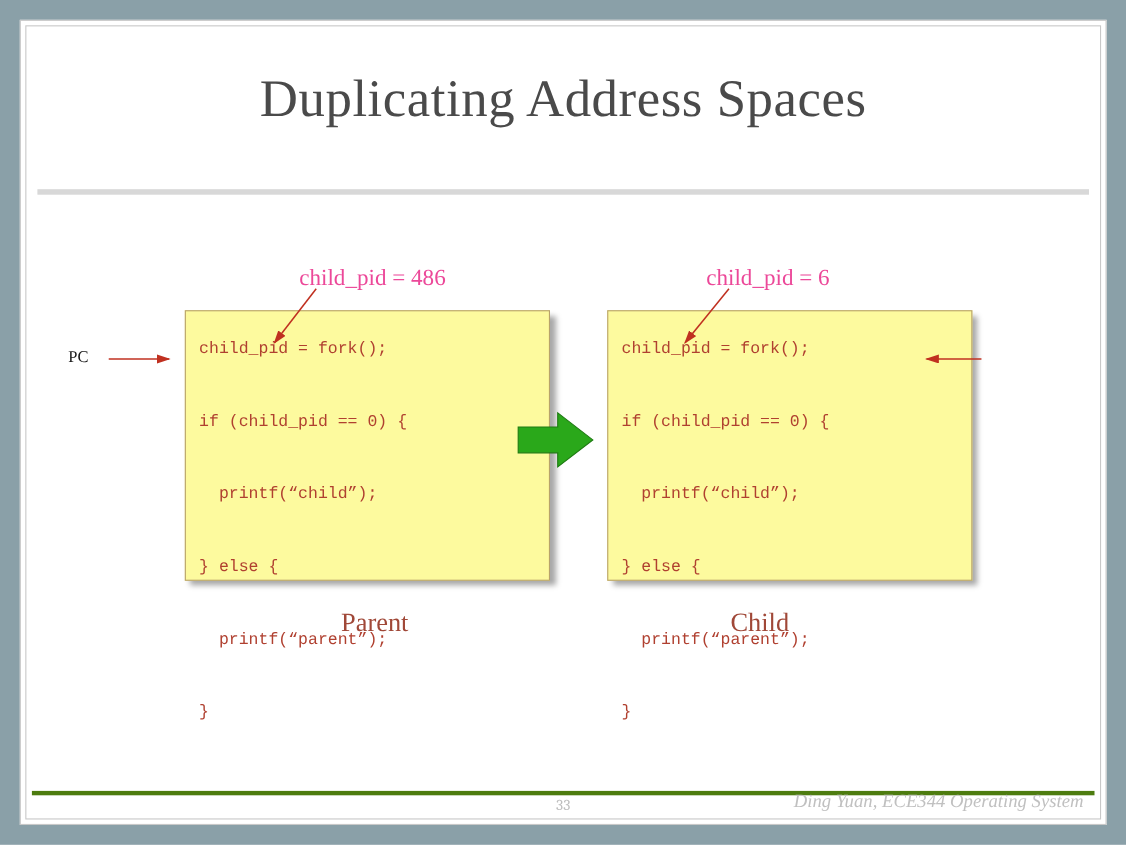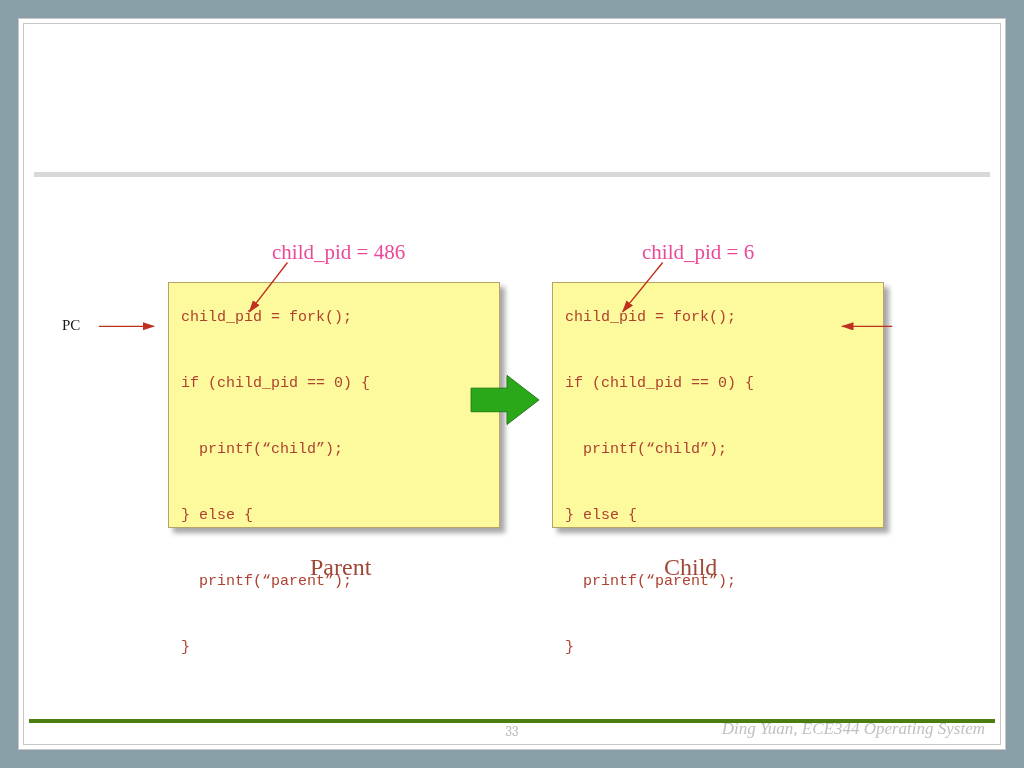--- a/index.html
+++ b/index.html
@@ -98,20 +98,21 @@
     width: 100%; height: 100%;
     pointer-events: none;
   }
 </style>
 </head>
 <body>
 
 <div class="outer-frame">
   <div class="inner-frame">
 
+    <div class="title">Duplicating Address Spaces</div>
     <div class="hr"></div>
 
     <div class="content">
 
       <div class="top-label" style="left:248px; top:56px;">child_pid = 486</div>
       <div class="top-label" style="left:618px; top:56px;">child_pid = 6</div>
 
       <div class="pc" style="left:38px; top:133px;">PC</div>
       <div class="pc" style="left:838px; top:133px;">PC</div>
 

